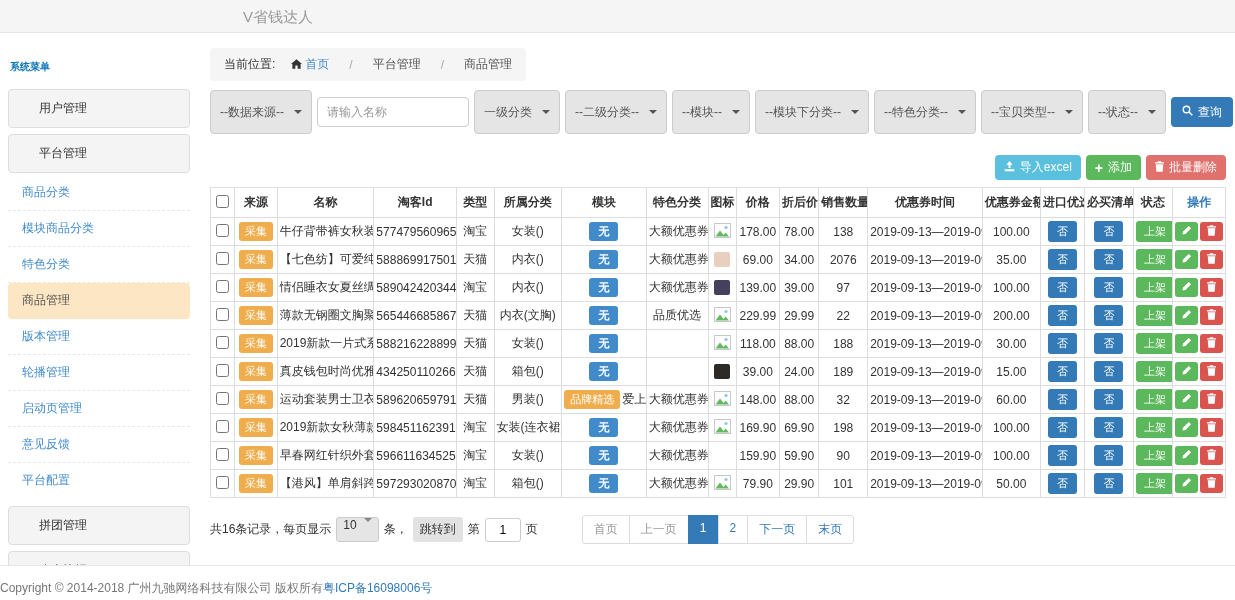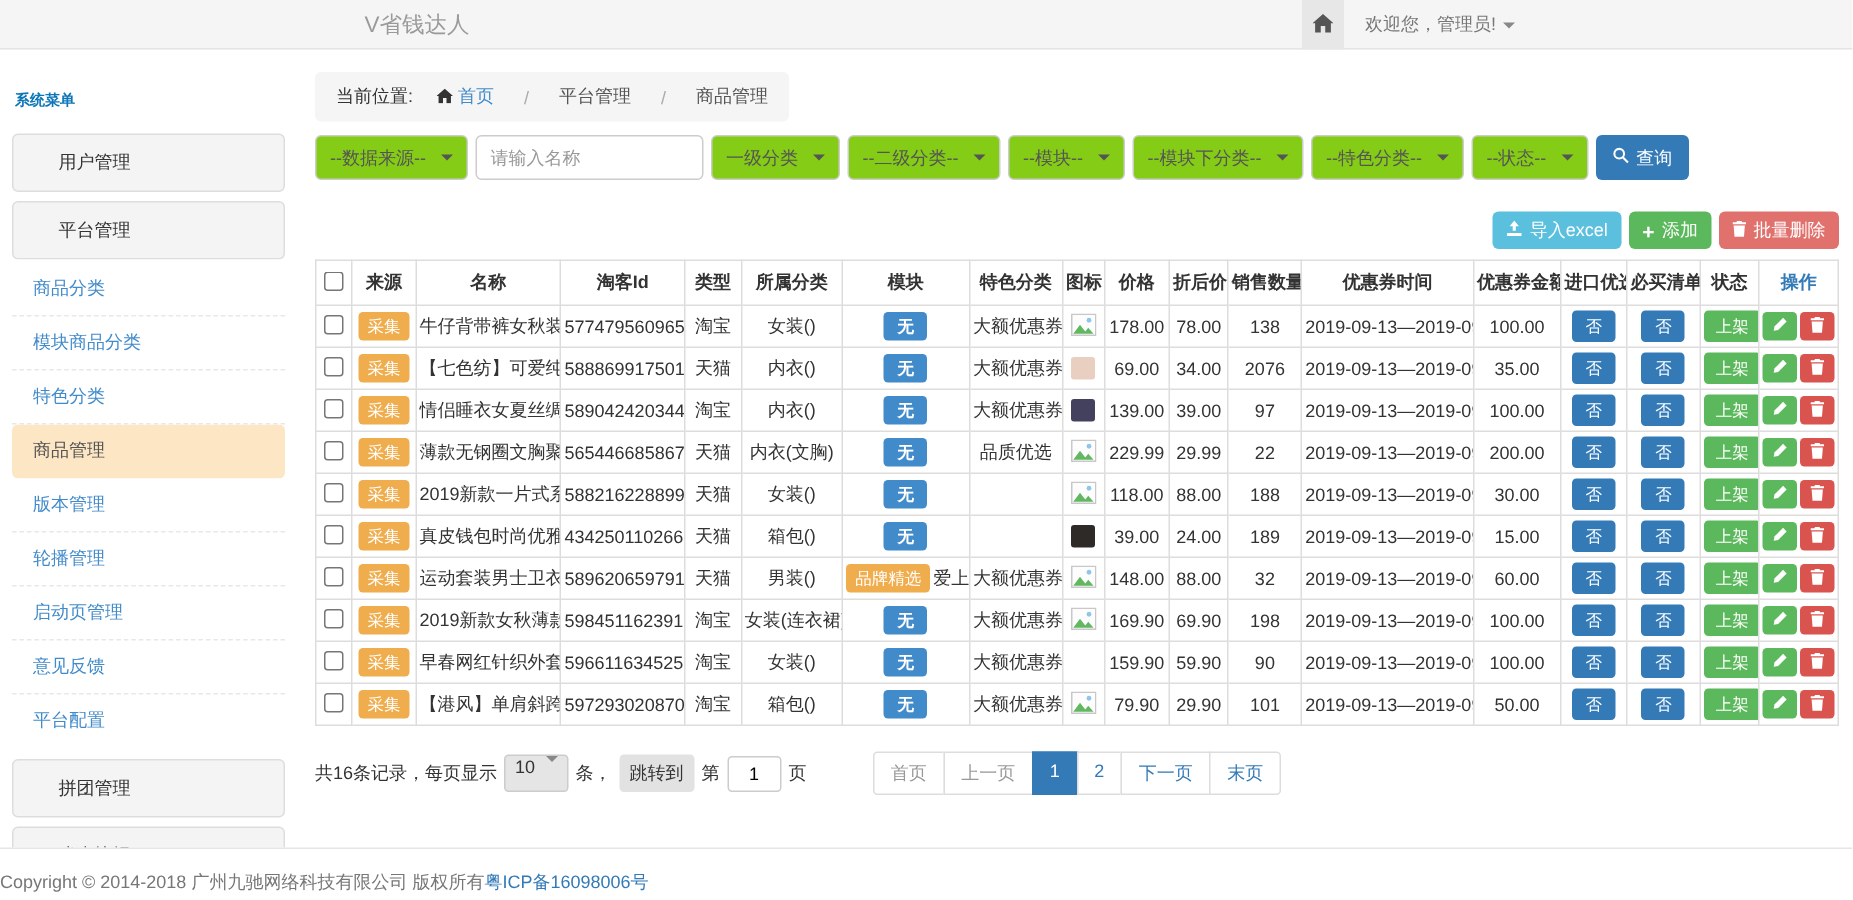--- a/index.html
+++ b/index.html
@@ -36,21 +36,21 @@
   
   .main { position:absolute; left:210px; top:45px; width:1016px; }
   .breadcrumb { display:inline-flex; align-items:center; gap:16px; background:#f5f5f5;
     border-radius:4px; padding:8px 14px; margin-top:3px; color:#333;text-align:center; }
   .bc-home { color:#428bca; display:inline-flex; align-items:center; gap:3px; cursor:pointer; }
   .bc-home .hico { color:#333; }
   .bc-sep { color:#aaa; margin:0 4px; }
   .bc-tail { color:#555; }
   
   .filters { display:flex; align-items:center; gap:5px; margin-top:9px; }
-  .sel { height:30px; border:1px solid #ccc; border-radius:4px; background:#84cc16;
+  .sel { height:44px; border:1px solid #ccc; border-radius:4px; background:#e5e5e5;
     display:inline-flex; align-items:center; gap:10px; padding:0 9px; color:#555;
     cursor:pointer; white-space:nowrap; }
   .sel .caret-down { border-top-color:#555; }
   .txt-input { width:152px; height:30px; border:1px solid #ccc; border-radius:4px;
     padding:0 9px; font-size:12px; color:#333; font-family:inherit; }
   .txt-input::placeholder { color:#999; }
   .btn { height:30px; border:none; border-radius:4px; color:#fff; font-size:12px;
     padding:0 11px; display:inline-flex; align-items:center; gap:5px; cursor:pointer;
     font-family:inherit; white-space:nowrap; }
   .btn-primary { background:#337ab7; }
@@ -104,33 +104,20 @@
   .footer { position:absolute; left:0; top:565px; width:1235px; height:35px;
     background:#fff; border-top:1px solid #e5e5e5; text-align:left;
     padding-top:14px; color:#777; z-index:5; }
   .footer a { color:#337ab7; text-decoration:none; cursor:pointer; }
 </style>
 </head>
 <body>
 
 <div class="topbar">
   <div class="app-title">V省钱达人</div>
-  <div class="topbar-right">
-    <div class="home-box">
-      <span>
-        <svg width="14" height="13" viewBox="0 0 16 14" fill="currentColor">
-            <path d="M8 0L0 7h2v7h4.3V9h3.4v5H14V7h2z"></path>
-          </svg>
-      </span>
-    </div>
-    <div class="welcome">
-      <span>欢迎您，管理员!</span>
-      <span class="caret-down"></span>
-    </div>
-  </div>
 </div>
 
 <div class="sidebar">
   <div class="sidebar-title">系统菜单</div>
   <div id="sidebar-menu">
       <div class="side-group">用户管理</div>
       <div class="side-group">平台管理</div>
       <div class="side-children">
         <div class="side-item">商品分类</div>
         <div class="side-item">模块商品分类</div>
@@ -181,20 +168,24 @@
       <div class="sel">
         <span>--模块--</span>
         <span class="caret-down"></span>
       </div>
       <div class="sel">
         <span>--模块下分类--</span>
         <span class="caret-down"></span>
       </div>
       <div class="sel">
         <span>--特色分类--</span>
+        <span class="caret-down"></span>
+      </div>
+      <div class="sel">
+        <span>--宝贝类型--</span>
         <span class="caret-down"></span>
       </div>
       <div class="sel">
         <span>--状态--</span>
         <span class="caret-down"></span>
       </div>
       <button class="btn btn-primary">
         <span><svg width="11" height="11" viewBox="0 0 16 16">
             <g fill="none" stroke="#fff" stroke-width="2">
               <circle cx="6.5" cy="6.5" r="4.7"></circle>

